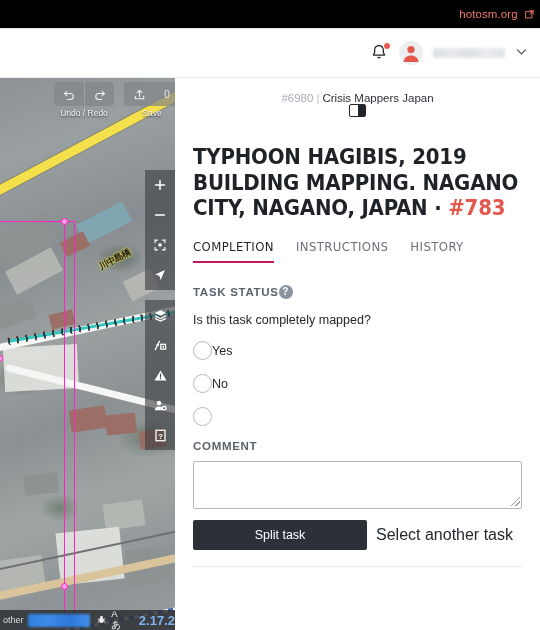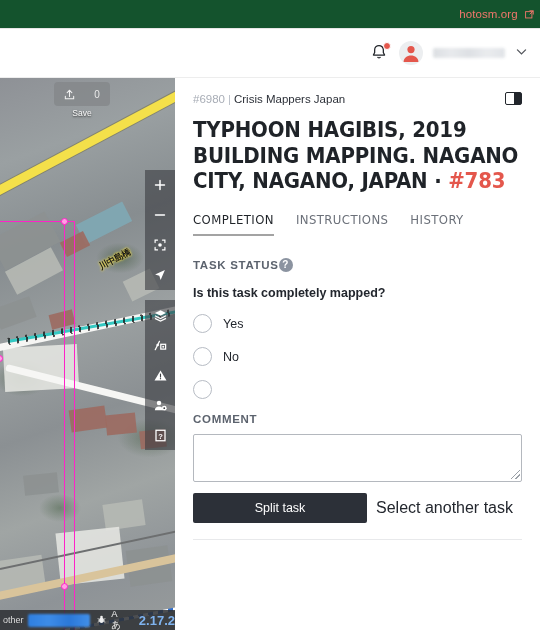--- a/index.html
+++ b/index.html
@@ -7,21 +7,21 @@
     width: 540px; height: 630px;
     font-family: "Liberation Sans", sans-serif;
     background: #ffffff;
     overflow: hidden;
   }
   .page { position: relative; width: 540px; height: 630px; }
 
   
   .topstrip {
     position: absolute; top: 0; left: 0; width: 540px; height: 29px;
-    background: #14532d; border-bottom: 1px solid #e6e6e6;
+    background: #000000; border-bottom: 1px solid #e6e6e6;
     display: flex; align-items: center; justify-content: flex-end;
     padding-right: 6px;
   }
   .site-link {
     font-size: 11.5px; color: #f2776c; letter-spacing: .1px;
   }
   .ext-icon { margin-left: 4px; display: inline-block; vertical-align: -1px; }
 
   
   .appheader {
@@ -181,21 +181,21 @@
   .bb-lang { font-size: 9.5px; color: #f0f0f0; }
   .bb-ver { margin-left: 17px; color: #7fb3ef; font-size: 13px; font-weight: bold; }
 
   
   .panel {
     position: absolute; top: 78px; left: 175px; width: 365px; height: 552px;
     background: #fff; padding: 14px 18px 0 18px; overflow: hidden;
   }
   .crumb {
     display: flex; align-items: center; justify-content: space-between;
-    font-size: 11.5px; color: #2c3038; margin-bottom: 12px;
+    font-size: 11.5px; color: #2c3038; margin-bottom: 27px; flex-direction: column;
   }
   .crumb-id { color: #a8adb6; }
   .crumb-sep { color: #b9bec6; margin: 0 3px; }
   .layout-toggle {
     width: 17px; height: 13px; border: 1.8px solid #22262c; border-radius: 2px;
     position: relative; flex: none;
   }
   .layout-toggle::after {
     content: ""; position: absolute; right: 0; top: 0; bottom: 0;
     width: 46%; background: #22262c;
@@ -209,38 +209,38 @@
   }
   .title .num { color: #e4574c; }
   .title .dot { color: #1f2328; }
 
   .tabs { display: flex; gap: 22px; border-bottom: 0; margin-bottom: 22px; }
   .tab {
     font-family: "DejaVu Sans Condensed", "Liberation Sans Narrow", "Liberation Sans", sans-serif;
     font-size: 13px; letter-spacing: .4px; color: #6b7079;
     padding-bottom: 7px; text-transform: uppercase;
   }
-  .tab.active { color: #1f2328; border-bottom: 2px solid #a3a3a3; }
+  .tab.active { color: #1f2328; border-bottom: 2px solid #be185d; }
 
   .sec-label {
     font-size: 11.5px; font-weight: 700; letter-spacing: .7px;
     color: #5c636e; text-transform: uppercase;
     display: flex; align-items: center; margin-bottom: 14px;
   }
   .help-dot {
     width: 14px; height: 14px; border-radius: 50%; background: #8b93a0;
     color: #fff; font-size: 10px; font-weight: 700;
     display: flex; align-items: center; justify-content: center;
     line-height: 1;
   }
 
   .question {
-    font-size: 12.5px; font-weight: 700; color: #23272e; margin-bottom: 14px;
-  }
-  .radio-row { display: flex; align-items: center; gap: 11px; margin-bottom: 14px; }
+    font-size: 12.5px; font-weight: 400; color: #23272e; margin-bottom: 14px;
+  }
+  .radio-row { display: flex; align-items: center; margin-bottom: 14px; }
   .radio {
     width: 19px; height: 19px; border-radius: 50%;
     border: 1.3px solid #b7bcc4; background: #fff; flex: none;
   }
   .radio-label { font-size: 12.5px; color: #23272e; }
 
   .comment-label { margin-top: 14px; margin-bottom: 9px; }
   .ta {
     width: 100%; height: 48px; border: 1px solid #b4b8be; border-radius: 2px;
     background: #fff; resize: none; font-family: inherit; font-size: 12px;
@@ -342,20 +342,37 @@
     <div class="road-tan"></div>
     <div class="road-dash"></div>
 
     <div class="task-box"></div>
     <div class="vert-line"></div>
     <div class="vnode" style="left:61px;  top:140px;"></div>
     <div class="vnode" style="left:61px;  top:505px;"></div>
     <div class="vnode" style="left:-4px;  top:277px;"></div>
 
     <div class="id-toolbar">
+      <div class="tb-wrap">
+        <div class="tb-group">
+          <div class="tb-btn">
+            <svg width="13" height="13" viewBox="0 0 20 20">
+              <path d="M6 5L2.5 8.5 6 12" fill="none" stroke="#f2f2f2" stroke-width="1.6" stroke-linecap="round" stroke-linejoin="round"></path>
+              <path d="M2.8 8.5h8.4a4.6 4.6 0 0 1 0 9.2H7" fill="none" stroke="#f2f2f2" stroke-width="1.6" stroke-linecap="round"></path>
+            </svg>
+          </div>
+          <div class="tb-btn">
+            <svg width="13" height="13" viewBox="0 0 20 20">
+              <path d="M14 5l3.5 3.5L14 12" fill="none" stroke="#f2f2f2" stroke-width="1.6" stroke-linecap="round" stroke-linejoin="round"></path>
+              <path d="M17.2 8.5H8.8a4.6 4.6 0 0 0 0 9.2H13" fill="none" stroke="#f2f2f2" stroke-width="1.6" stroke-linecap="round"></path>
+            </svg>
+          </div>
+        </div>
+        <div class="tb-label">Undo / Redo</div>
+      </div>
 
       <div class="tb-wrap">
         <div class="tb-group">
           <div class="tb-btn">
             <svg width="13" height="13" viewBox="0 0 20 20">
               <path d="M10 13V3.6" fill="none" stroke="#f2f2f2" stroke-width="1.6" stroke-linecap="round"></path>
               <path d="M6.4 7.2L10 3.6l3.6 3.6" fill="none" stroke="#f2f2f2" stroke-width="1.6" stroke-linecap="round" stroke-linejoin="round"></path>
               <path d="M3.6 12.6v3.8h12.8v-3.8" fill="none" stroke="#f2f2f2" stroke-width="1.6" stroke-linecap="round"></path>
             </svg>
           </div>

